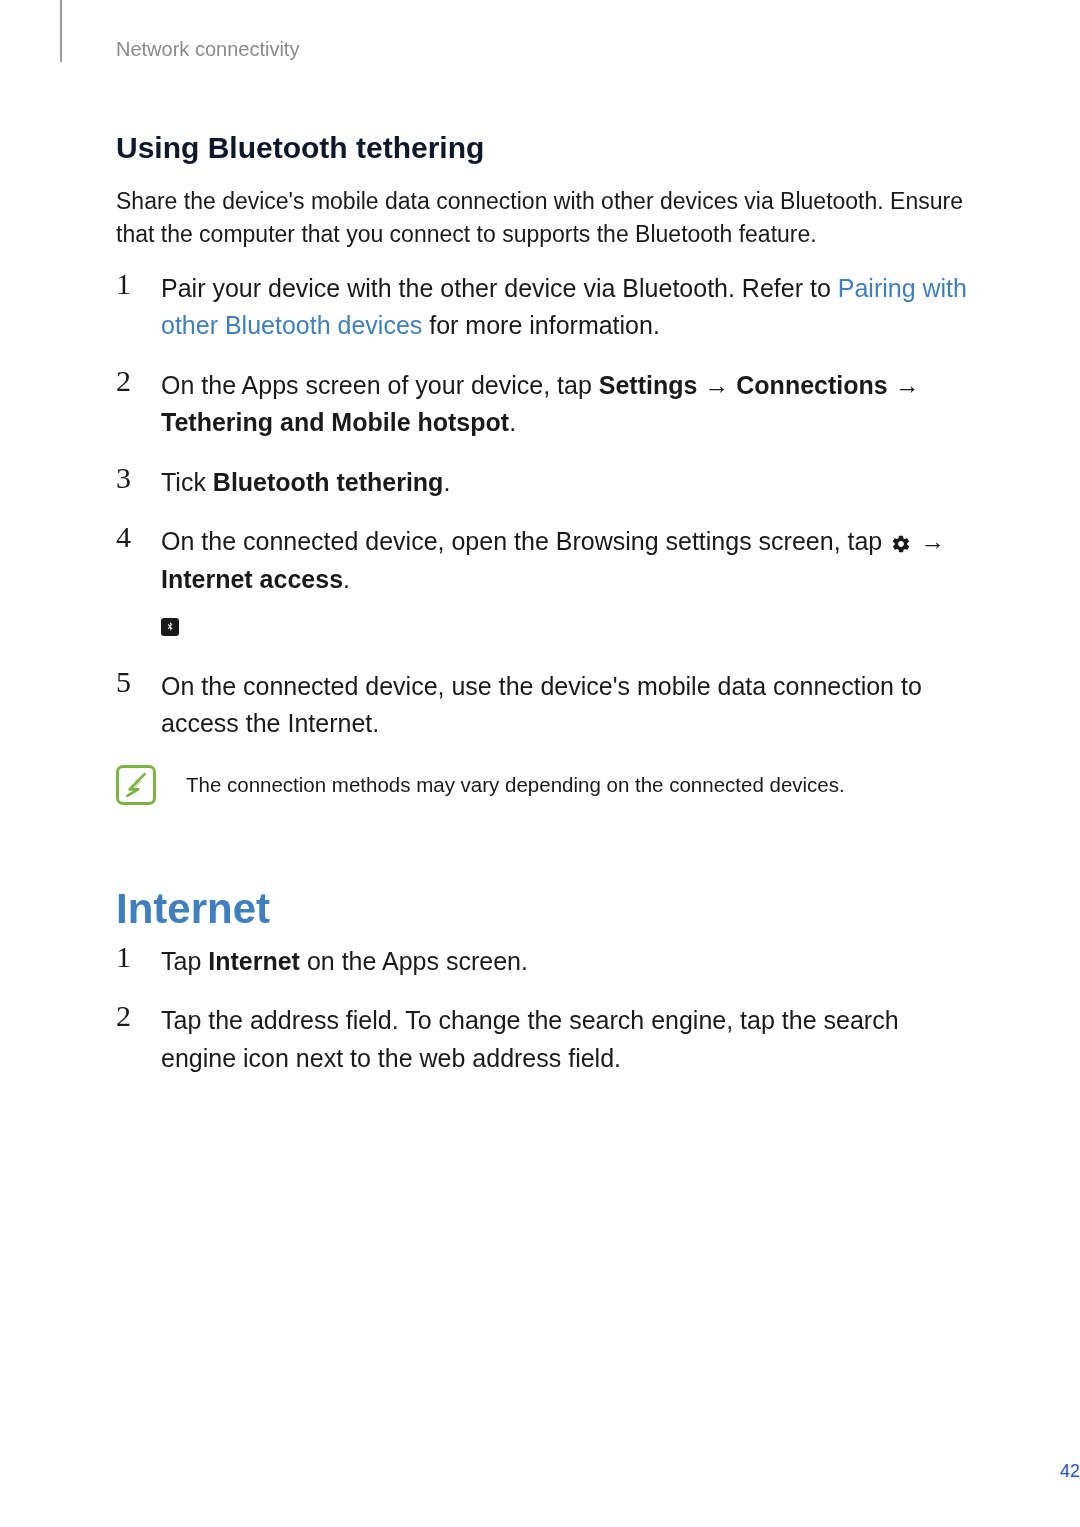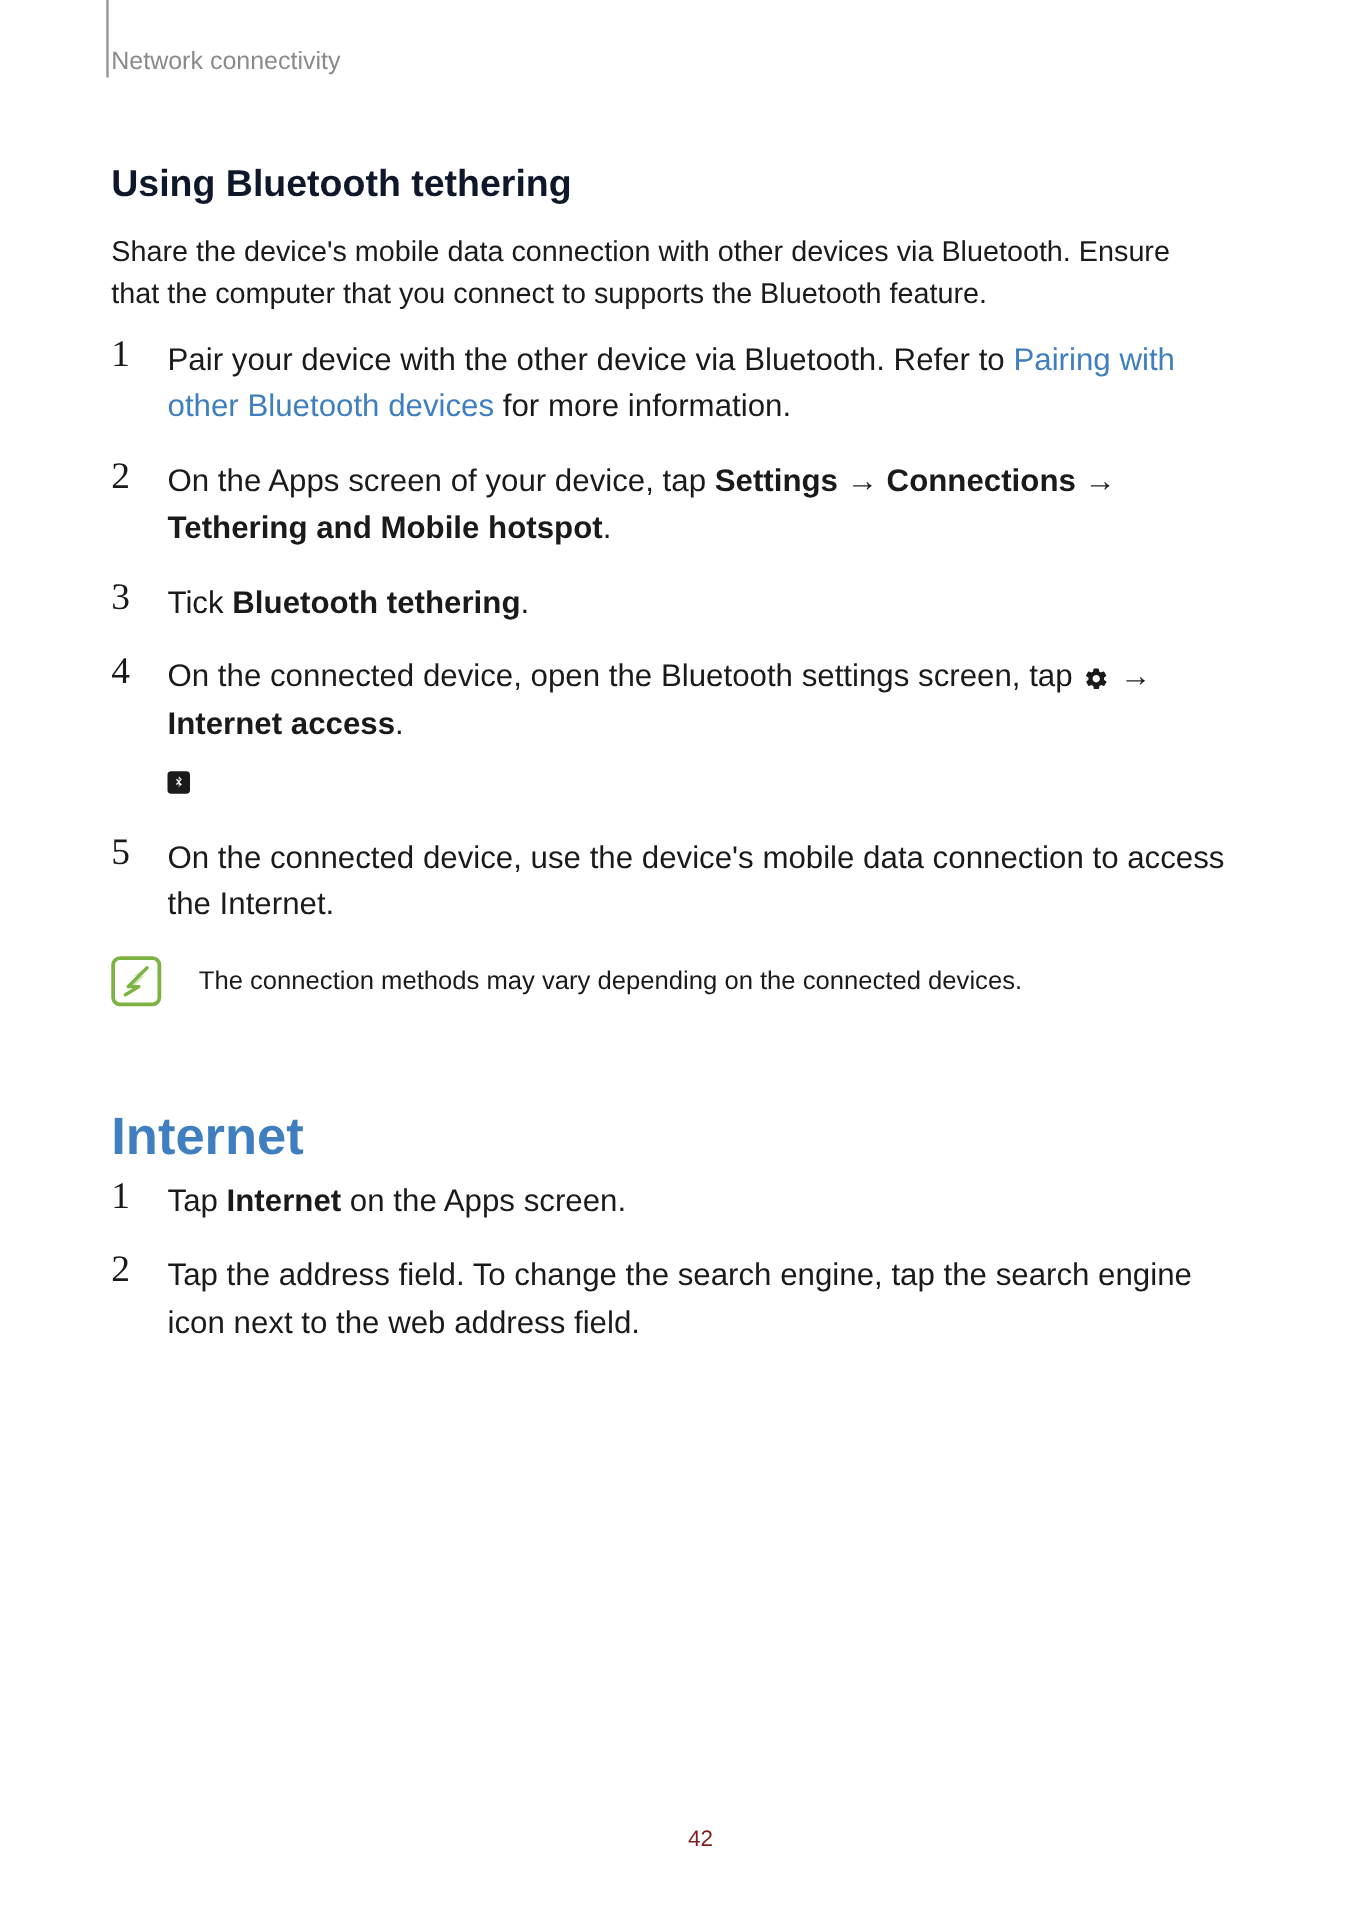--- a/index.html
+++ b/index.html
@@ -8,24 +8,23 @@
     box-sizing: border-box;
   }
   body {
     font-family: -apple-system, BlinkMacSystemFont, "Segoe UI", Arial, sans-serif;
     background: #ffffff;
     width: 1080px;
     height: 1527px;
     position: relative;
   }
   .page {
-    padding: 30px 100px 0 64px;
+    padding: 30px 100px 0 116px;
     position: relative;
     height: 100%;
-    margin-left: 25px;
   }
   .header-line {
     position: absolute;
     left: 60px;
     top: 0;
     width: 2px;
     height: 62px;
     background: #9a9a9a;
   }
   .header-text {
@@ -135,22 +134,22 @@
     font-size: 42px;
     font-weight: 700;
     margin-top: 80px;
     margin-bottom: 10px;
   }
   .page-num {
     position: absolute;
     bottom: 45px;
     left: 16px;
     right: 0;
-    text-align: center;
-    color: #7f1d1d;
+    text-align: right;
+    color: #1d4ed8;
     font-size: 18px;
   }
 </style>
 </head>
 <body>
 
 <div class="page">
   <div class="header-line"></div>
   <div class="header-text">Network connectivity</div>
 
@@ -172,21 +171,21 @@
     </li>
     <li class="step-item">
       <span class="step-num">3</span>
       <span class="step-text">
         <span>Tick </span><span class="bold">Bluetooth tethering</span><span>.</span>
       </span>
     </li>
     <li class="step-item">
       <span class="step-num">4</span>
       <span class="step-text">
-        <span>On the connected device, open the Bluetooth settings screen, tap </span><span class="gear-icon">
+        <span>On the connected device, open the Browsing settings screen, tap </span><span class="gear-icon">
             <svg viewBox="0 0 24 24" fill="#1a1a1a">
               <path d="M19.4 13c0-.3.1-.7.1-1s0-.7-.1-1l2.1-1.6c.2-.1.2-.4.1-.6l-2-3.5c-.1-.2-.4-.3-.6-.2l-2.5 1c-.5-.4-1.1-.7-1.7-1l-.4-2.6c0-.2-.2-.4-.5-.4h-4c-.2 0-.4.2-.5.4l-.4 2.6c-.6.2-1.2.6-1.7 1l-2.5-1c-.2-.1-.5 0-.6.2l-2 3.5c-.1.2-.1.5.1.6L4.6 11c0 .3-.1.7-.1 1s0 .7.1 1l-2.1 1.6c-.2.1-.2.4-.1.6l2 3.5c.1.2.4.3.6.2l2.5-1c.5.4 1.1.7 1.7 1l.4 2.6c0 .2.2.4.5.4h4c.2 0 .4-.2.5-.4l.4-2.6c.6-.2 1.2-.6 1.7-1l2.5 1c.2.1.5 0 .6-.2l2-3.5c.1-.2.1-.5-.1-.6L19.4 13zM12 15.5c-1.9 0-3.5-1.6-3.5-3.5s1.6-3.5 3.5-3.5 3.5 1.6 3.5 3.5-1.6 3.5-3.5 3.5z"></path>
             </svg>
           </span><span class="arrow"> → </span><span class="bold">Internet access</span><span>.</span>
         <span class="sub-line">
           <span class="bt-badge">
               <svg viewBox="0 0 24 24" width="12" height="12" fill="#ffffff">
                 <path d="M12 2l5 5-4 4 4 4-5 5V13l-3 3-1.5-1.5L11 11 7.5 7.5 9 6l3 3V2zm1 3v4l2-2-2-2zm0 10v4l2-2-2-2z"></path>
               </svg>
             </span>

